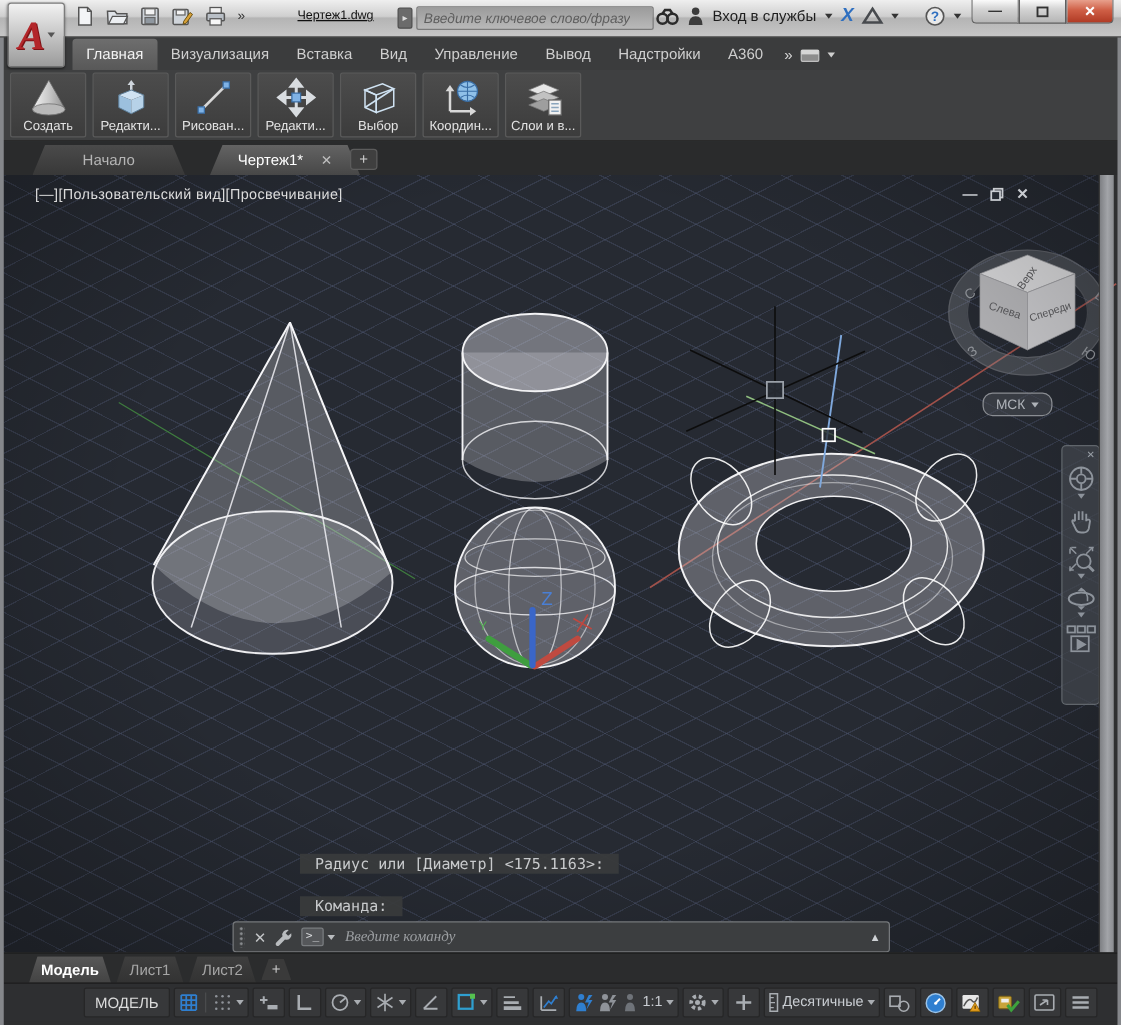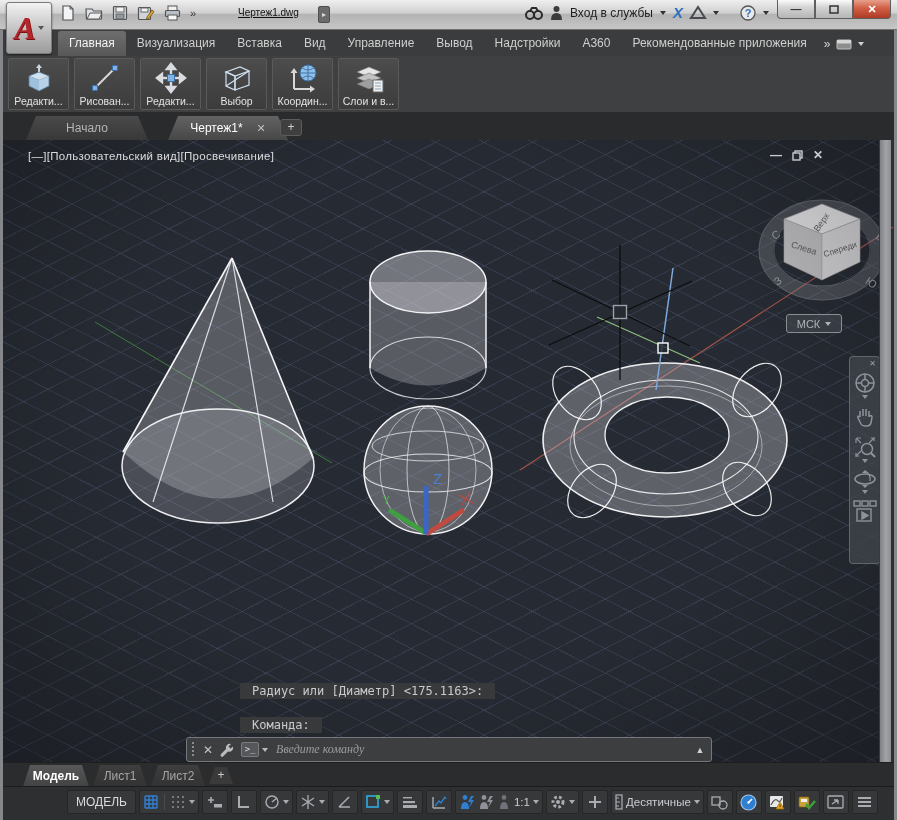--- a/index.html
+++ b/index.html
@@ -59,21 +59,21 @@
   
   .canvas{position:absolute;left:3px;top:140px;width:876px;height:622px;background:#262a32;
     background-image:
       repeating-linear-gradient(27deg,rgba(88,98,130,.30) 0 1px,transparent 1px 22px),
       repeating-linear-gradient(153deg,rgba(88,98,130,.30) 0 1px,transparent 1px 22px);}
   .vignette{position:absolute;inset:0;background:radial-gradient(ellipse at 50% 45%,transparent 55%,rgba(0,0,0,.28));pointer-events:none;}
   .vplabel{position:absolute;left:25px;top:10px;font-size:11.5px;color:#dcdcdc;letter-spacing:.3px;}
   .dwg-ctl{position:absolute;right:56px;top:8px;display:flex;gap:10px;align-items:center;color:#c9ccd1;
     font-size:12px;font-weight:bold;}
   .gfx{position:absolute;left:0;top:0;}
-  .wcs-btn{position:absolute;left:783px;top:174px;width:56px;height:19px;border:1px solid #8a8d92;border-radius:3px;
+  .wcs-btn{position:absolute;left:783px;top:174px;width:56px;height:19px;border:1px solid #8a8d92;border-radius:8px;
     background:rgba(72,76,84,.55);color:#aeb2b8;font-size:11px;display:flex;align-items:center;justify-content:center;gap:5px;}
   .navbar{position:absolute;left:846px;top:216px;width:31px;height:208px;background:rgba(66,70,77,.72);
     border:1px solid rgba(130,134,140,.55);border-radius:4px;display:flex;flex-direction:column;align-items:center;padding:3px 0;}
   .navbar .nclose{align-self:flex-end;margin-right:3px;color:#9aa0a7;font-size:8px;line-height:8px;}
   .navbar svg{display:block;margin:4px 0 1px;}
   .navbar .ncaret{color:#8d939b;margin:0 0 2px;}
   .scrollbar{position:absolute;left:879px;top:140px;width:12px;height:622px;
     background:linear-gradient(90deg,#7e8084,#a2a4a8 55%,#8a8c90);border-left:1px solid #3a3a3a;}
 
   
@@ -135,20 +135,23 @@
         </svg>
       <svg width="17" height="16">
           <rect x="4" y="1" width="9" height="5" fill="#f0f0f0" stroke="#555"></rect>
           <rect x="1.5" y="5.5" width="14" height="6" rx="1" fill="#b9bfc6" stroke="#555" stroke-width="1.2"></rect>
           <rect x="4" y="10" width="9" height="5" fill="#f7f7f7" stroke="#555"></rect>
         </svg>
       <span style="font-size:11px;color:#333;">»</span>
     </div>
     <div class="tb-title">Чертеж1.dwg</div>
     <div class="tb-arrow">▸</div>
+    <div class="search">
+      <span class="ph">Введите ключевое слово/фразу</span>
+    </div>
     <div class="tb-right">
       <svg width="18" height="14">
           <circle cx="5" cy="9" r="4" fill="none" stroke="#2b2b2b" stroke-width="2"></circle>
           <circle cx="13" cy="9" r="4" fill="none" stroke="#2b2b2b" stroke-width="2"></circle>
           <path d="M5,5 L7,2 h4 l2,3" fill="none" stroke="#2b2b2b" stroke-width="2"></path>
         </svg>
       <svg width="13" height="15">
           <circle cx="6.5" cy="4" r="3" fill="#3c3c3c"></circle>
           <path d="M1,15 q0,-7 5.5,-7 q5.5,0 5.5,7 z" fill="#3c3c3c"></path>
         </svg>
@@ -183,32 +186,45 @@
 
   <div class="tabrow">
     <span class="rtab active">Главная</span>
     <span class="rtab">Визуализация</span>
     <span class="rtab">Вставка</span>
     <span class="rtab">Вид</span>
     <span class="rtab">Управление</span>
     <span class="rtab">Вывод</span>
     <span class="rtab">Надстройки</span>
     <span class="rtab">A360</span>
-    <span class="rtab">Рекомендованные приложения</span>
     <span class="overflow">
       <span>»</span>
       <svg width="16" height="11">
           <rect x="1" y="1" width="14" height="9" rx="1" fill="#8d8d8d" stroke="#bfbfbf"></rect>
           <rect x="1" y="1" width="14" height="3.5" fill="#d6d6d6"></rect>
         </svg>
       <span class="caret" style="color:#cfcfcf;"></span>
     </span>
   </div>
 
   <div class="panelrow">
+    <div class="panel">
+      <svg width="32" height="32">
+          <defs>
+            <linearGradient id="cg" x1="0" x2="1">
+              <stop offset="0" stop-color="#f4f4f4"></stop>
+              <stop offset=".5" stop-color="#c9c9c9"></stop>
+              <stop offset="1" stop-color="#8f8f8f"></stop>
+            </linearGradient>
+          </defs>
+          <path d="M16,2 L29,25 Q16,31 3,25 Z" fill="url(#cg)" stroke="#666" stroke-width=".7"></path>
+          <ellipse cx="16" cy="25.5" rx="13" ry="4.5" fill="#b9b9b9" stroke="#777" stroke-width=".7"></ellipse>
+        </svg>
+      <span class="plabel">Создать</span>
+    </div>
     <div class="panel">
       <svg width="32" height="32">
           <path d="M16,4 v6" stroke="#cfd6dd" stroke-width="2"></path>
           <path d="M16,2 l3,4 h-6 z" fill="#cfd6dd"></path>
           <path d="M6,14 L16,10 L26,14 L16,18 Z" fill="#cfe2f2"></path>
           <path d="M6,14 V24 L16,29 V18 Z" fill="#9cc0de"></path>
           <path d="M26,14 V24 L16,29 V18 Z" fill="#b7d2e8"></path>
           <path d="M6,14 L16,10 L26,14 V24 L16,29 L6,24 Z" fill="none" stroke="#5d7d97" stroke-width=".8"></path>
         </svg>
       <span class="plabel">Редакти...</span>

